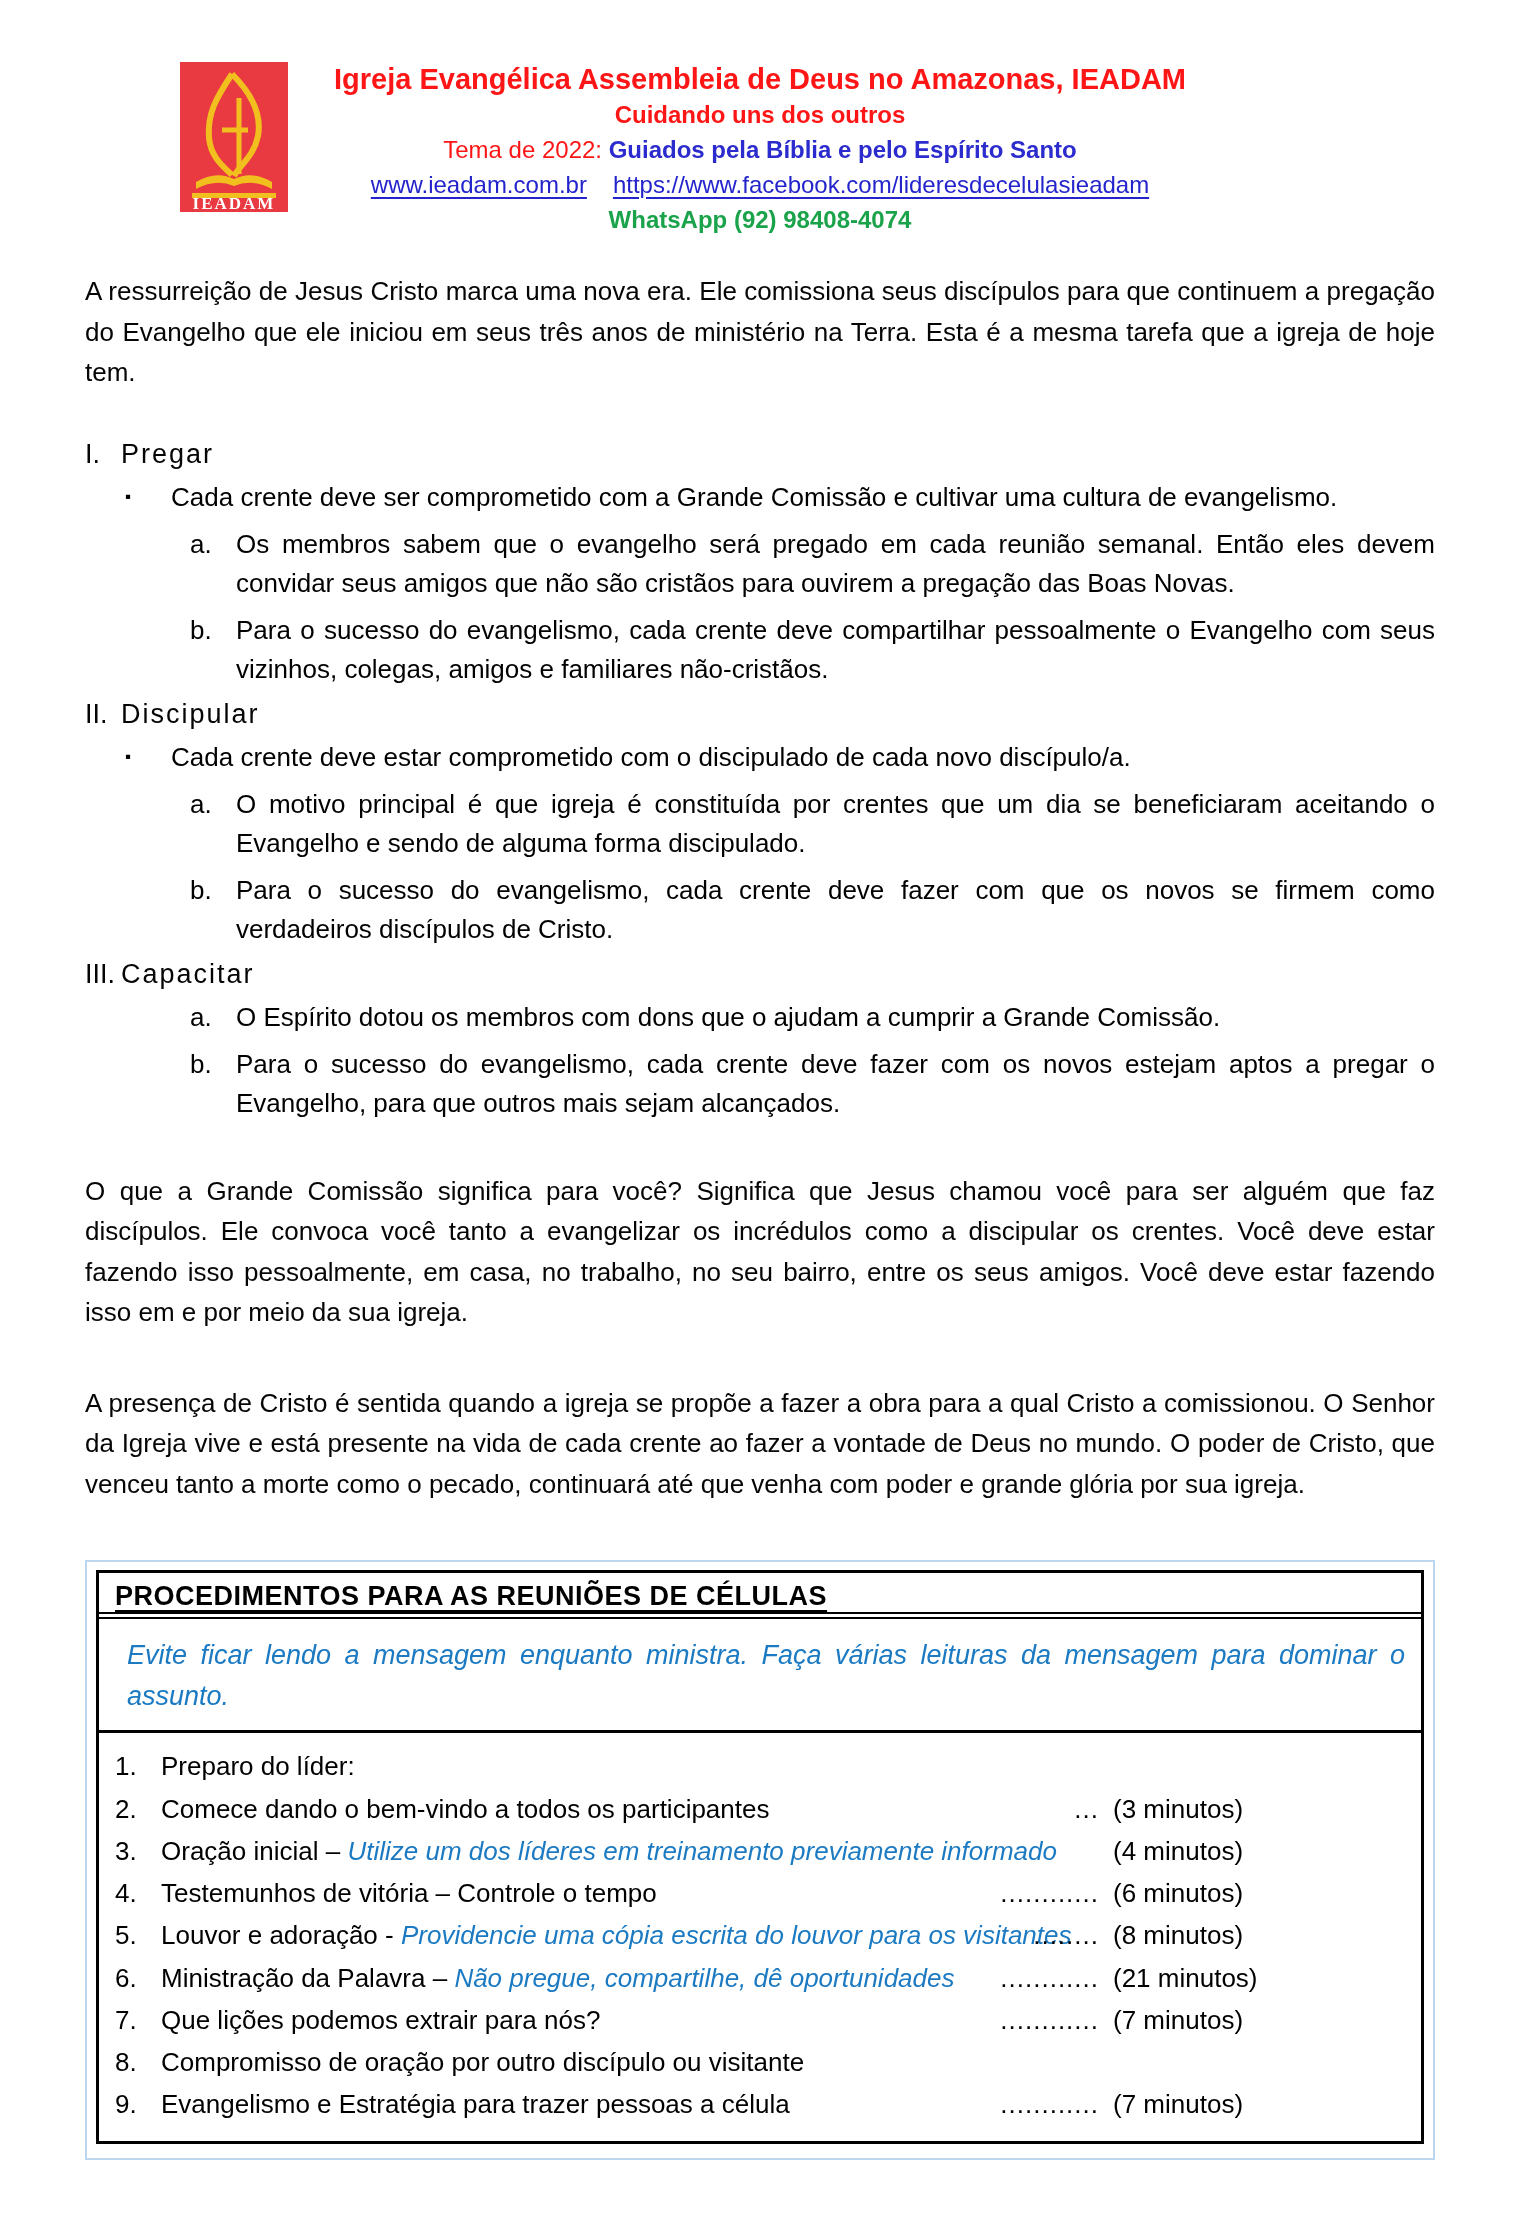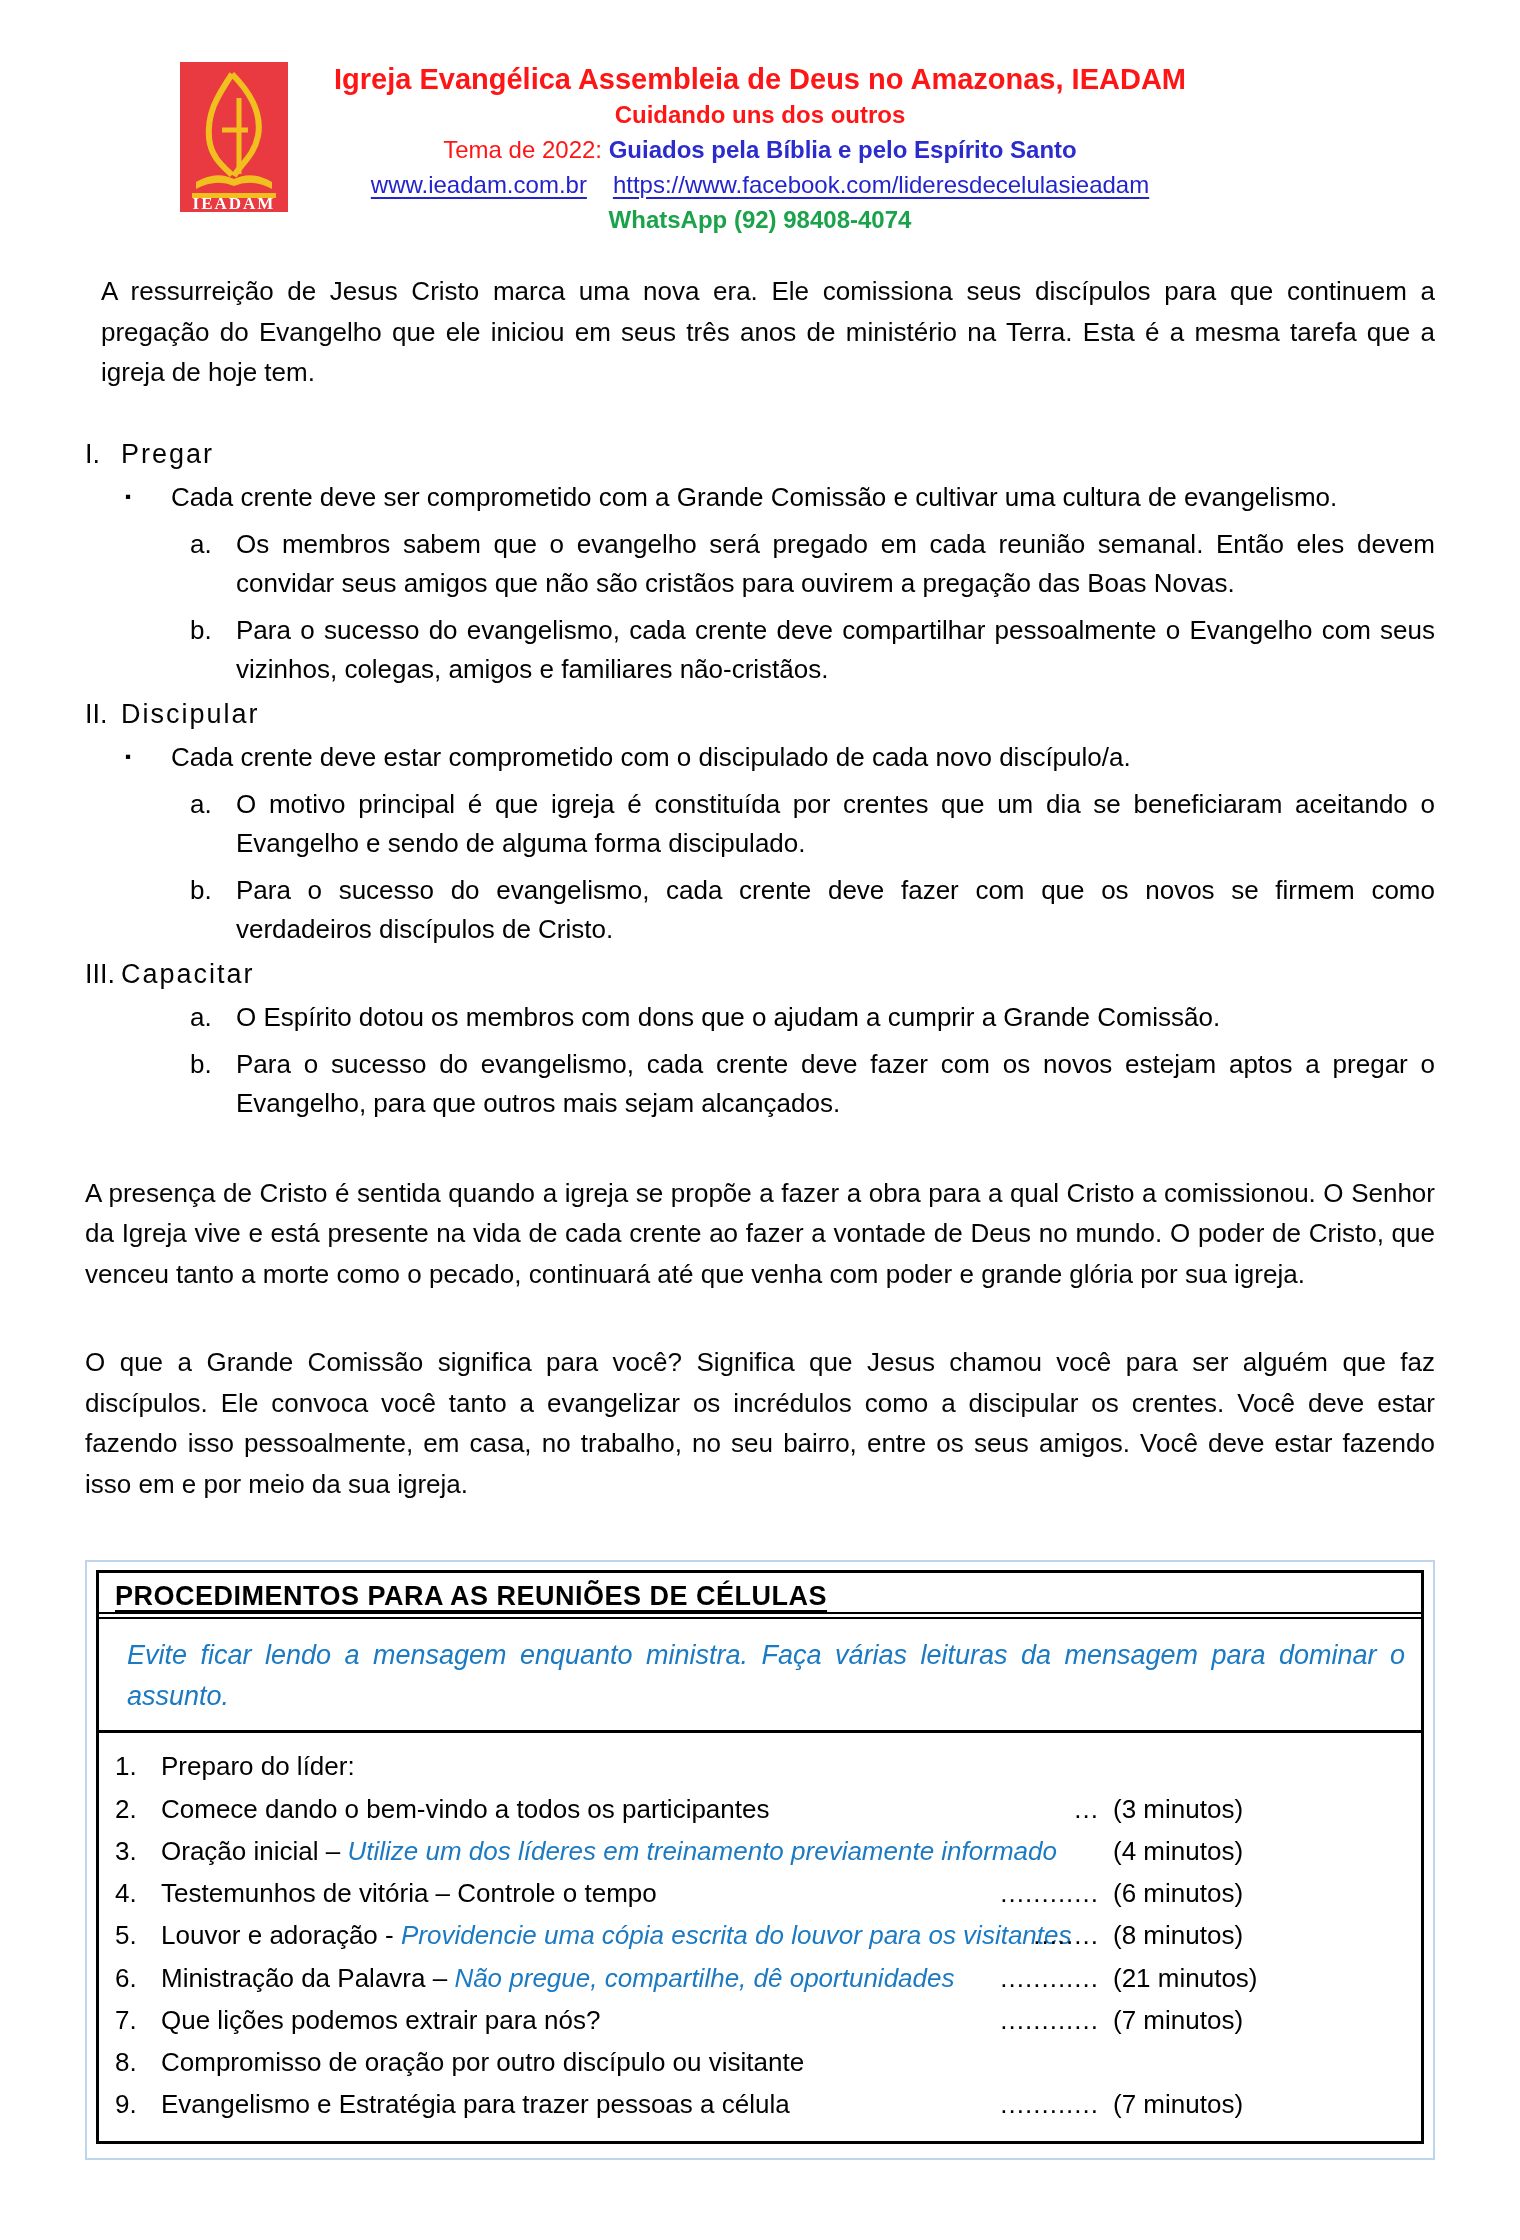--- a/index.html
+++ b/index.html
@@ -36,21 +36,21 @@
   .h-line4 .links{color:var(--link-blue);text-decoration:underline;text-underline-offset:4px;}
   .h-line4 a{color:var(--link-blue);text-decoration:none;}
   .h-line4 .linkgap{display:inline-block;width:26px;}
   .h-line5{color:var(--whatsapp-green);font-weight:bold;font-size:24px;}
 
   
   .doc-title{text-align:center;margin-top:40px;font-size:30px;line-height:46px;color:#0d0d0d;}
 
   
   .para{font-size:26px;line-height:1.56;text-align:justify;color:#050505;}
-  .p1{margin-top:34px;margin-left:16px;}
+  .p1{margin-top:34px;}
   .p2{margin-top:50px;}
   .p3{margin-top:48px;}
 
   
   .outline{margin-top:46px;font-size:26px;}
   .sec-head{display:flex;font-size:27px;letter-spacing:2px;margin-top:10px;color:#050505;}
   .sec-head .numeral{min-width:36px;letter-spacing:0;}
   .bullet-row{display:flex;padding-left:40px;margin-top:8px;}
   .bullet-row .bullet{width:46px;font-size:17px;line-height:38px;}
   .bullet-row .btext{flex:1;line-height:1.5;}
@@ -152,22 +152,22 @@
       <div class="sub-item">
         <span class="slabel">a.</span>
         <span class="stext">O Espírito dotou os membros com dons que o ajudam a cumprir a Grande Comissão.</span>
       </div>
       <div class="sub-item">
         <span class="slabel">b.</span>
         <span class="stext">Para o sucesso do evangelismo, cada crente deve fazer com os novos estejam aptos a pregar o Evangelho, para que outros mais sejam alcançados.</span>
       </div>
     </div>
 
+    <p class="para p3">O que a Grande Comissão significa para você? Significa que Jesus chamou você para ser alguém que faz discípulos. Ele convoca você tanto a evangelizar os incrédulos como a discipular os crentes. Você deve estar fazendo isso pessoalmente, em casa, no trabalho, no seu bairro, entre os seus amigos. Você deve estar fazendo isso em e por meio da sua igreja.</p>
     <p class="para p2">A presença de Cristo é sentida quando a igreja se propõe a fazer a obra para a qual Cristo a comissionou. O Senhor da Igreja vive e está presente na vida de cada crente ao fazer a vontade de Deus no mundo. O poder de Cristo, que venceu tanto a morte como o pecado, continuará até que venha com poder e grande glória por sua igreja.</p>
-    <p class="para p3">O que a Grande Comissão significa para você? Significa que Jesus chamou você para ser alguém que faz discípulos. Ele convoca você tanto a evangelizar os incrédulos como a discipular os crentes. Você deve estar fazendo isso pessoalmente, em casa, no trabalho, no seu bairro, entre os seus amigos. Você deve estar fazendo isso em e por meio da sua igreja.</p>
 
     <div class="proc-outer">
       <div class="proc-box">
         <div class="proc-title-row">
           <span class="proc-title">PROCEDIMENTOS PARA AS REUNIÕES DE CÉLULAS</span>
         </div>
         <div class="rule-thin"></div>
         <div class="proc-notice">Evite ficar lendo a mensagem enquanto ministra. Faça várias leituras da mensagem para dominar o assunto.</div>
         <div class="proc-list">
 

